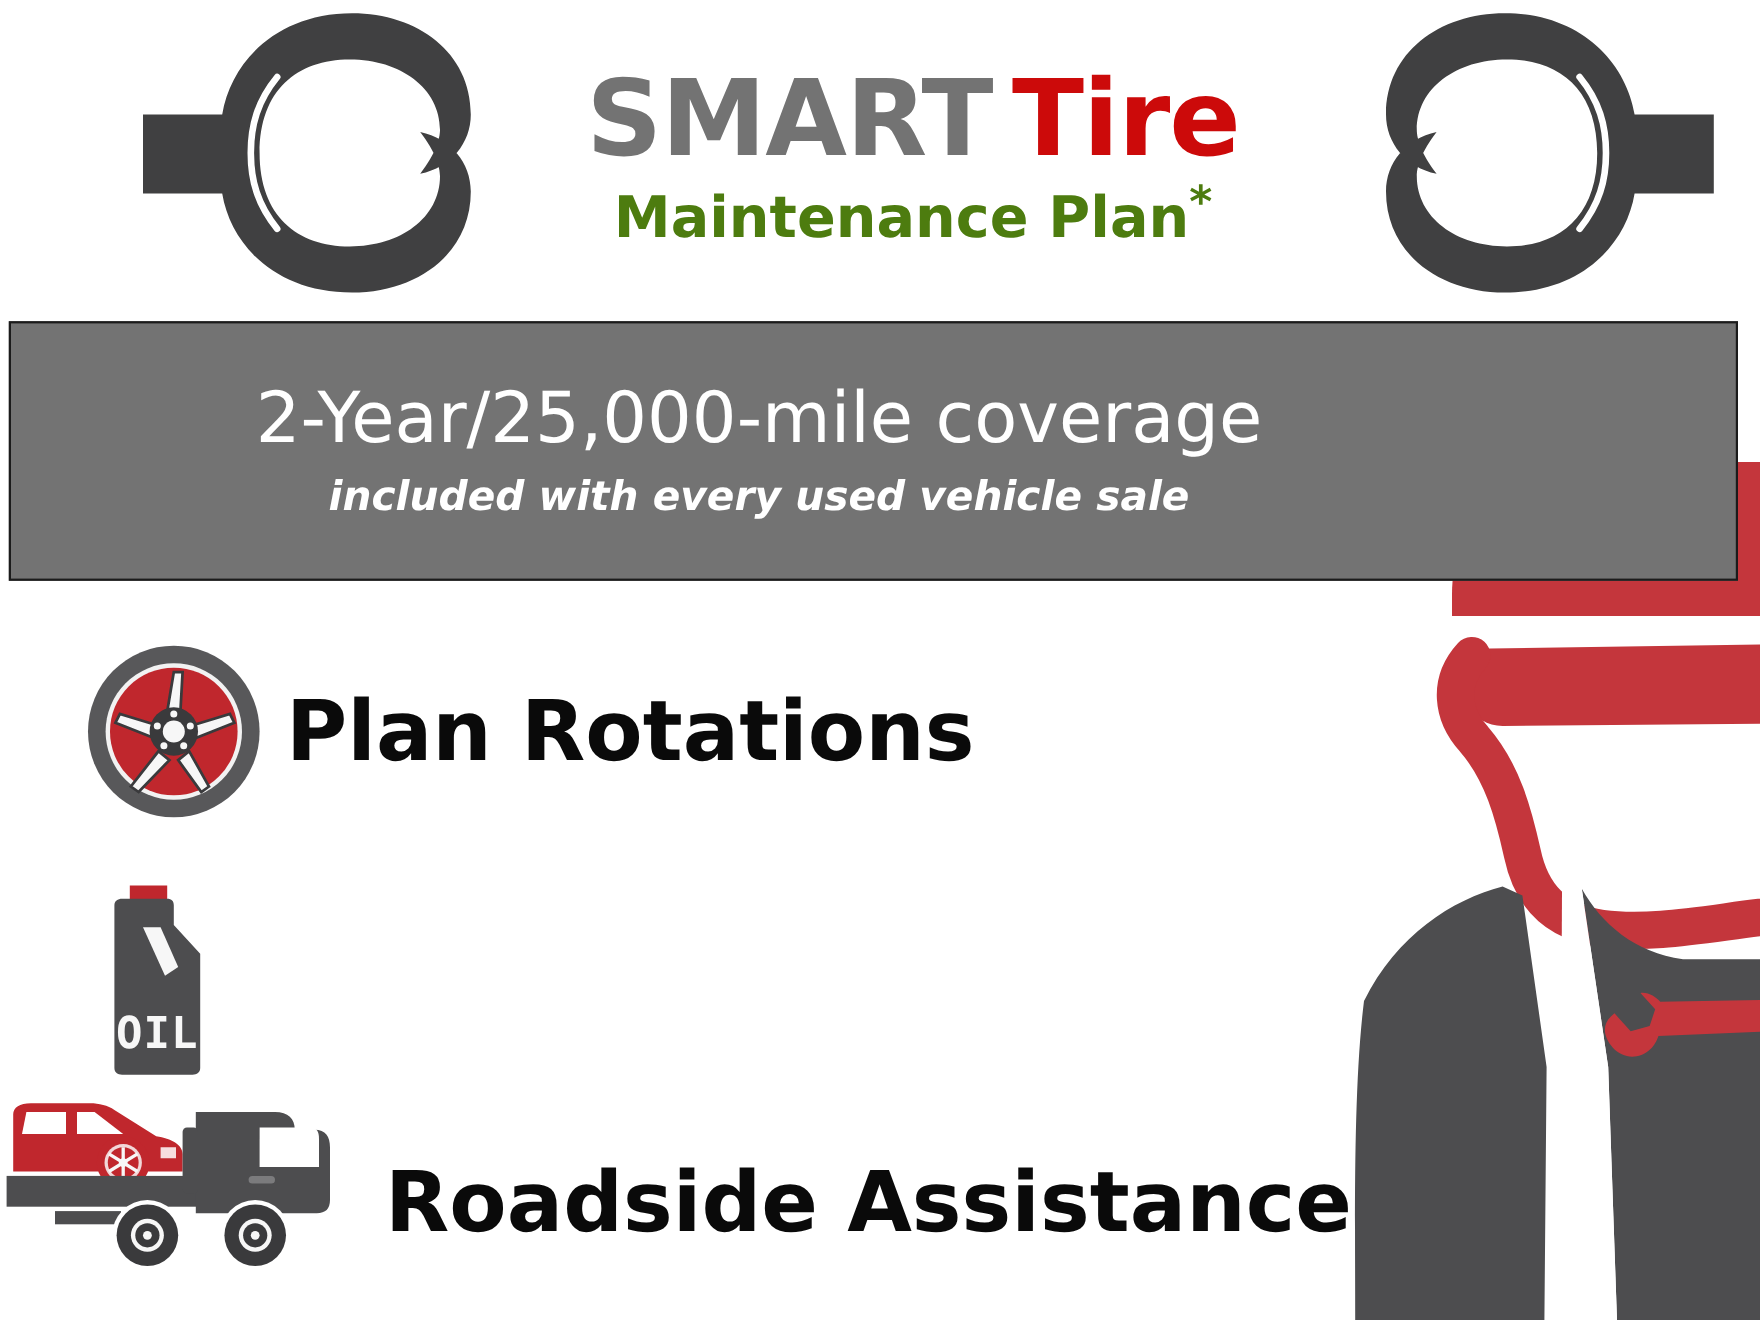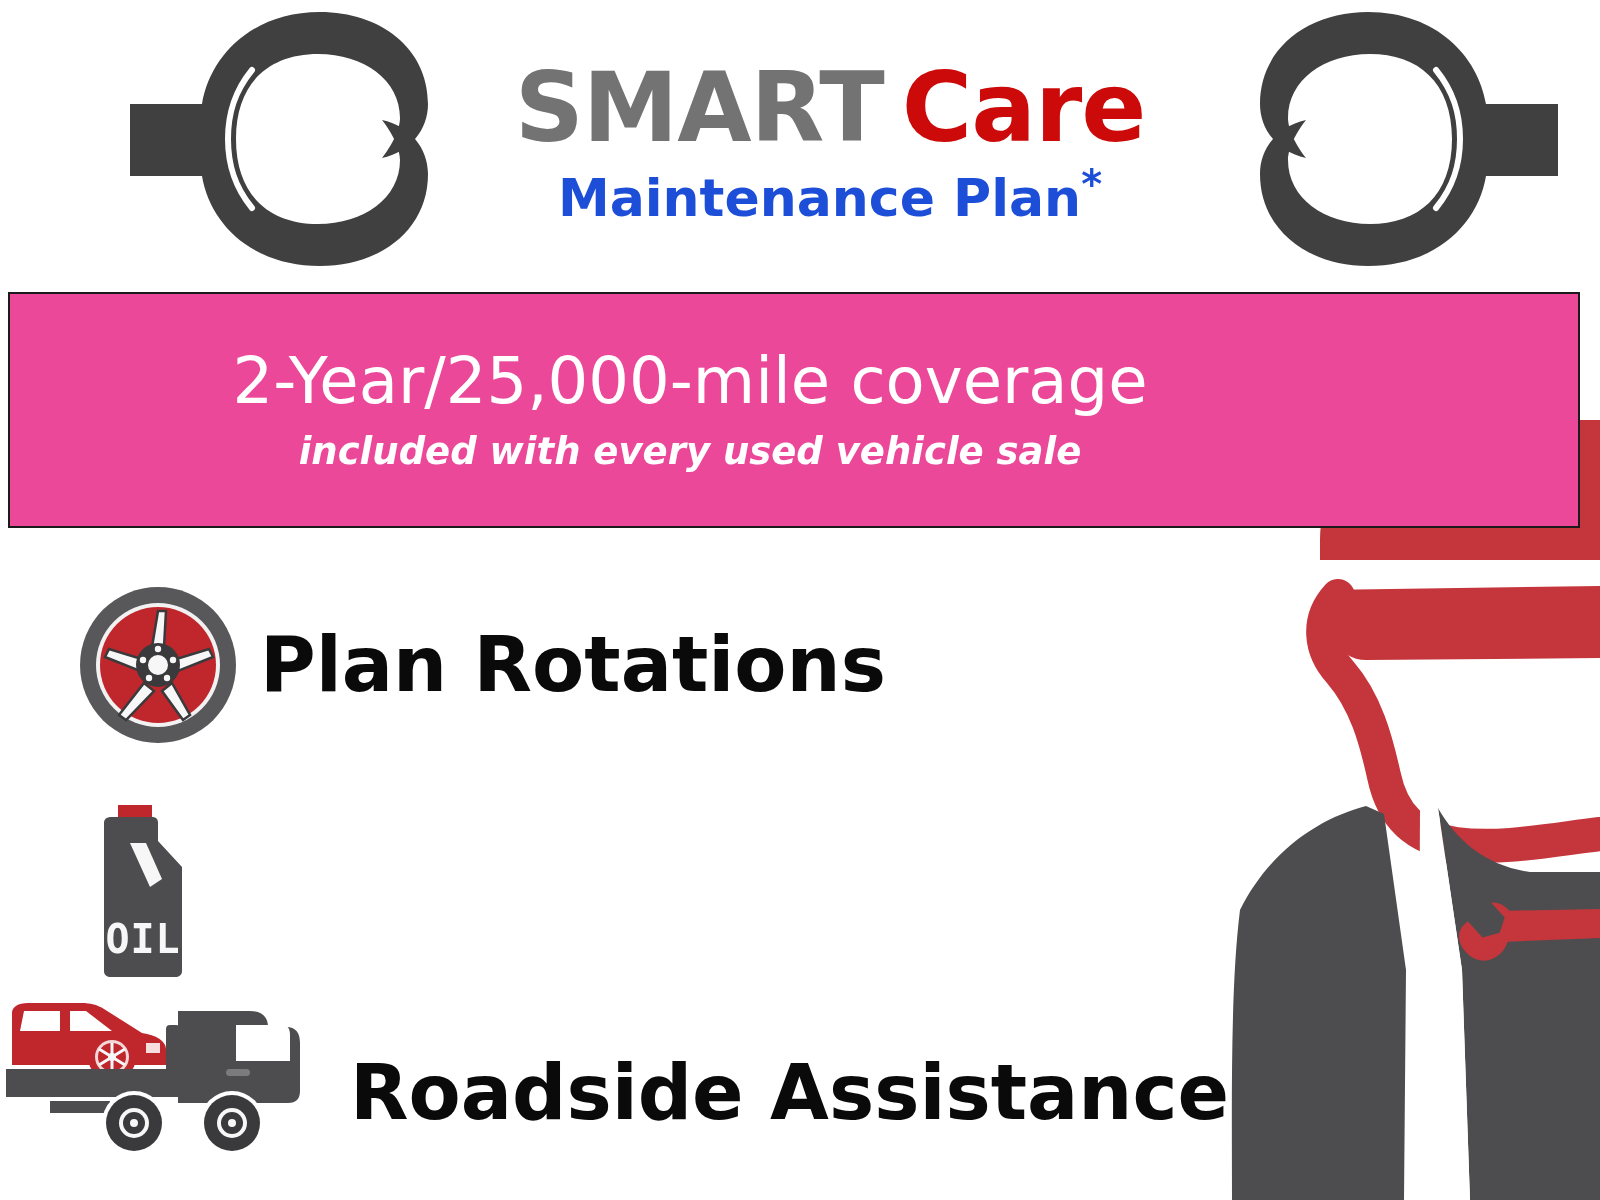--- a/index.html
+++ b/index.html
@@ -48,35 +48,35 @@
     line-height: 1.0;
     letter-spacing: -1px;
     white-space: nowrap;
   }
   #logo-smart { color: #737373; }
   #logo-care  { color: #cc0a0a; margin-left: 18px; }
   #logo-sub {
     font-family: "DejaVu Sans", sans-serif;
     font-weight: bold;
     font-size: 52px;
-    color: #1d4ed8;
+    color: #4d7c0f;
     line-height: 1.0;
     margin-top: 8px;
     white-space: nowrap;
   }
   #logo-asterisk { font-size: 40px; vertical-align: super; }
 
   
   #banner {
     position: absolute;
     left: 8px;
     top: 292px;
     width: 1572px;
     height: 236px;
-    background: #ec4899;
+    background: #737373;
     border: 2px solid #1b1b1b;
     box-sizing: border-box;
     overflow: hidden;
     z-index: 2;
   }
   #banner-inner {
     position: absolute;
     left: 0;
     top: 0;
     width: 1360px;
@@ -169,21 +169,21 @@
                  C20,140 38,118 66,112 C52,130 48,144 48,152
                  C48,190 84,216 130,216 C178,216 212,188 212,131
                  C212,74 178,46 130,46 C84,46 48,72 48,110
                  C48,118 52,132 66,150 C38,144 20,122 20,96 Z" fill="#404041"></path>
         <path d="M196,62 C214,84 220,106 220,131 C220,156 214,178 196,200" stroke="#ffffff" stroke-width="6" fill="none" stroke-linecap="round"></path>
       </g>
     </svg>
 
     <div id="logo-text">
       <div id="logo-wordmark">
-        <span id="logo-smart">SMART</span><span id="logo-care">Care</span>
+        <span id="logo-smart">SMART</span><span id="logo-care">Tire</span>
       </div>
       <div id="logo-sub">
         <span>Maintenance Plan</span><span id="logo-asterisk">*</span>
       </div>
     </div>
 
     <svg id="wrench-right" class="wrench" viewBox="0 0 330 262">
       <path d="M20,96 C20,40 68,4 128,4 C196,4 238,48 246,96
                L246,96 L318,96 L318,168 L246,168
                C238,216 196,258 128,258 C68,258 20,222 20,166

